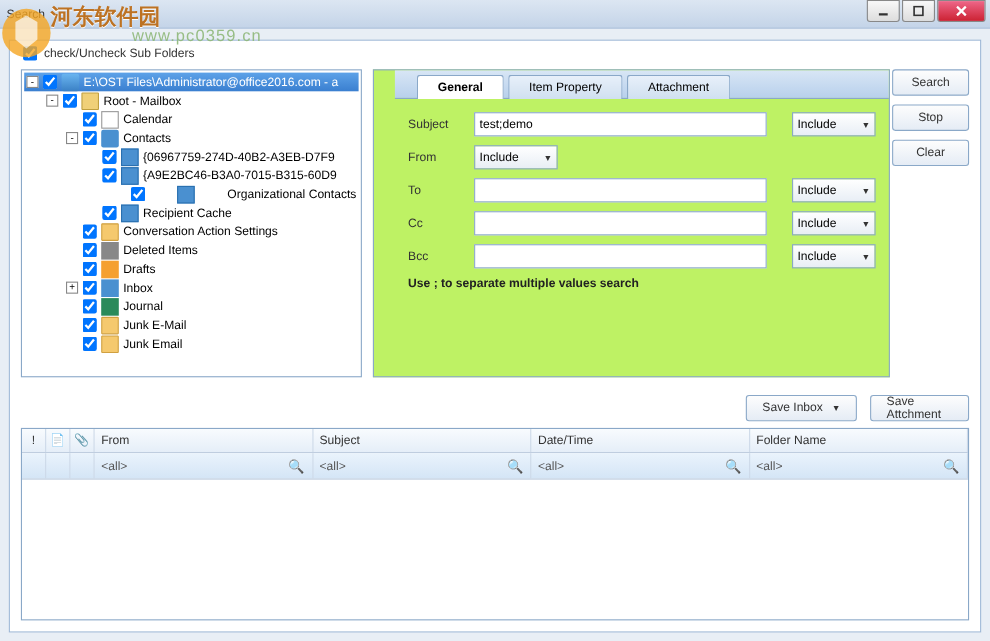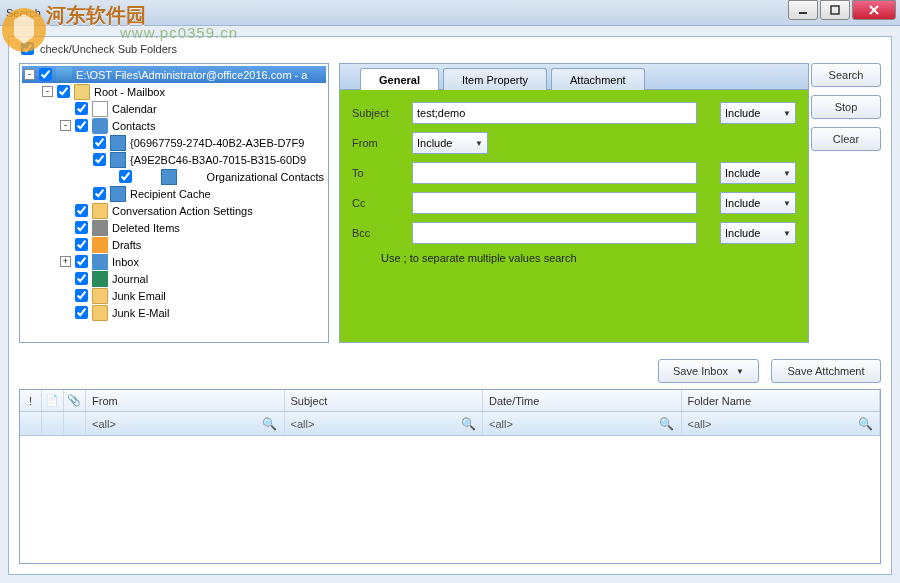--- a/index.html
+++ b/index.html
@@ -34,31 +34,31 @@
 .ico-cal { background: #fff; border: 1px solid #999; }
 .ico-contacts { background: #4a90d0; border-radius: 2px; }
 .ico-contact-item { background: #4a90d0; border: 1px solid #2a70b0; }
 .ico-folder-y { background: #f5c96e; border: 1px solid #d0a040; border-radius: 1px; }
 .ico-deleted { background: #888; }
 .ico-drafts { background: #f5a030; }
 .ico-inbox { background: #4a90d0; }
 .ico-journal { background: #2a8a5a; }
 .tree-label { padding: 0 2px; overflow: hidden; text-overflow: clip; }
 
-.search-form { position: absolute; left: 330px; top: 26px; width: 470px; height: 280px; border: 1px solid #8aa8c8; background: #84cc16; }
+.search-form { position: absolute; left: 330px; top: 26px; width: 470px; height: 280px; border: 1px solid #8aa8c8; background: #bef264; padding-left: 19px; }
 .tabs-row { height: 26px; background: linear-gradient(#d8e6f5, #b8d0ec); display: flex; align-items: flex-end; padding-left: 20px; gap: 4px; border-bottom: 1px solid #8aa8c8; }
 .tab { padding: 5px 18px 4px; border: 1px solid #8aa8c8; border-bottom: none; background: linear-gradient(#e8f0fa,#d0e0f0); cursor: pointer; border-radius: 3px 3px 0 0; position: relative; top: 1px; }
 .tab.active { background: #fff; font-weight: bold; }
 .form-body { padding: 12px 12px 6px 12px; }
 .form-row { display: flex; align-items: center; margin-bottom: 8px; }
 .form-label { width: 60px; color: #333; }
 .form-input { flex: 1; height: 22px; border: 1px solid #8aa8c8; padding: 0 4px; background: #fff; margin-right: 23px; }
 .form-select { width: 76px; height: 22px; border: 1px solid #8aa8c8; background: linear-gradient(#fff,#e8eef5); padding: 0 4px; display: flex; align-items: center; justify-content: space-between; cursor: pointer; }
 .form-select .arrow { font-size: 8px; color: #333; }
-.hint { font-weight: normal; color: #222; margin-top: 6px; margin-left: 29px; }
+.hint { font-weight: bold; color: #222; margin-top: 6px; }
 
 .side-buttons { position: absolute; right: 10px; top: 26px; width: 70px; display: flex; flex-direction: column; gap: 8px; }
 .btn { height: 24px; border: 1px solid #8aa8c8; background: linear-gradient(#fdfdfd,#e5ecf5); border-radius: 3px; cursor: pointer; display: flex; align-items: center; justify-content: center; color: #333; }
 
 .action-row { position: absolute; left: 10px; right: 10px; top: 320px; height: 28px; display: flex; justify-content: flex-end; gap: 12px; align-items: center; }
 .action-btn { height: 24px; padding: 0 14px; border: 1px solid #8aa8c8; background: linear-gradient(#fdfdfd,#e5ecf5); border-radius: 3px; cursor: pointer; display: flex; align-items: center; gap: 8px; color: #333; }
 .action-btn .arrow { font-size: 8px; }
 
 .grid { position: absolute; left: 10px; right: 10px; top: 352px; bottom: 10px; border: 1px solid #8aa8c8; background: #fff; }
 .grid-head { height: 22px; background: linear-gradient(#f8fbfe,#e5eef8); border-bottom: 1px solid #b8c8dc; display: flex; }
@@ -187,27 +187,27 @@
         <div class="tree-node" style="padding-left: 38px;">
           <span class="exp blank"> </span>
           <input type="checkbox" class="chk" checked="" style="">
           <span class="ico ico-journal"></span>
           <span class="tree-label">Journal</span>
         </div>
         <div class="tree-node" style="padding-left: 38px;">
           <span class="exp blank"> </span>
           <input type="checkbox" class="chk" checked="" style="">
           <span class="ico ico-folder-y"></span>
+          <span class="tree-label">Junk E-Mail</span>
+        </div>
+        <div class="tree-node" style="padding-left: 38px;">
+          <span class="exp blank"> </span>
+          <input type="checkbox" class="chk" checked="" style="">
+          <span class="ico ico-folder-y"></span>
           <span class="tree-label">Junk Email</span>
-        </div>
-        <div class="tree-node" style="padding-left: 38px;">
-          <span class="exp blank"> </span>
-          <input type="checkbox" class="chk" checked="" style="">
-          <span class="ico ico-folder-y"></span>
-          <span class="tree-label">Junk E-Mail</span>
         </div>
       </div>
   </div>
 
   <div class="search-form">
     <div class="tabs-row" id="tabs">
         <div class="tab active">General</div>
         <div class="tab">Item Property</div>
         <div class="tab">Attachment</div>
       </div>
@@ -259,21 +259,21 @@
       <div class="btn">Search</div>
       <div class="btn">Stop</div>
       <div class="btn">Clear</div>
     </div>
 
   <div class="action-row">
     <div class="action-btn">
       <span>Save Inbox</span>
       <span class="arrow">▼</span>
     </div>
-    <div class="action-btn" style="width:110px;justify-content:center">
+    <div class="action-btn" style="width:90px;justify-content:center">
       <span>Save Attchment</span>
     </div>
   </div>
 
   <div class="grid">
     <div class="grid-head" id="gridHead">
         <div class="grid-col icon-col">!</div>
         <div class="grid-col icon-col">📄</div>
         <div class="grid-col icon-col">📎</div>
         <div class="grid-col wide">From</div>

